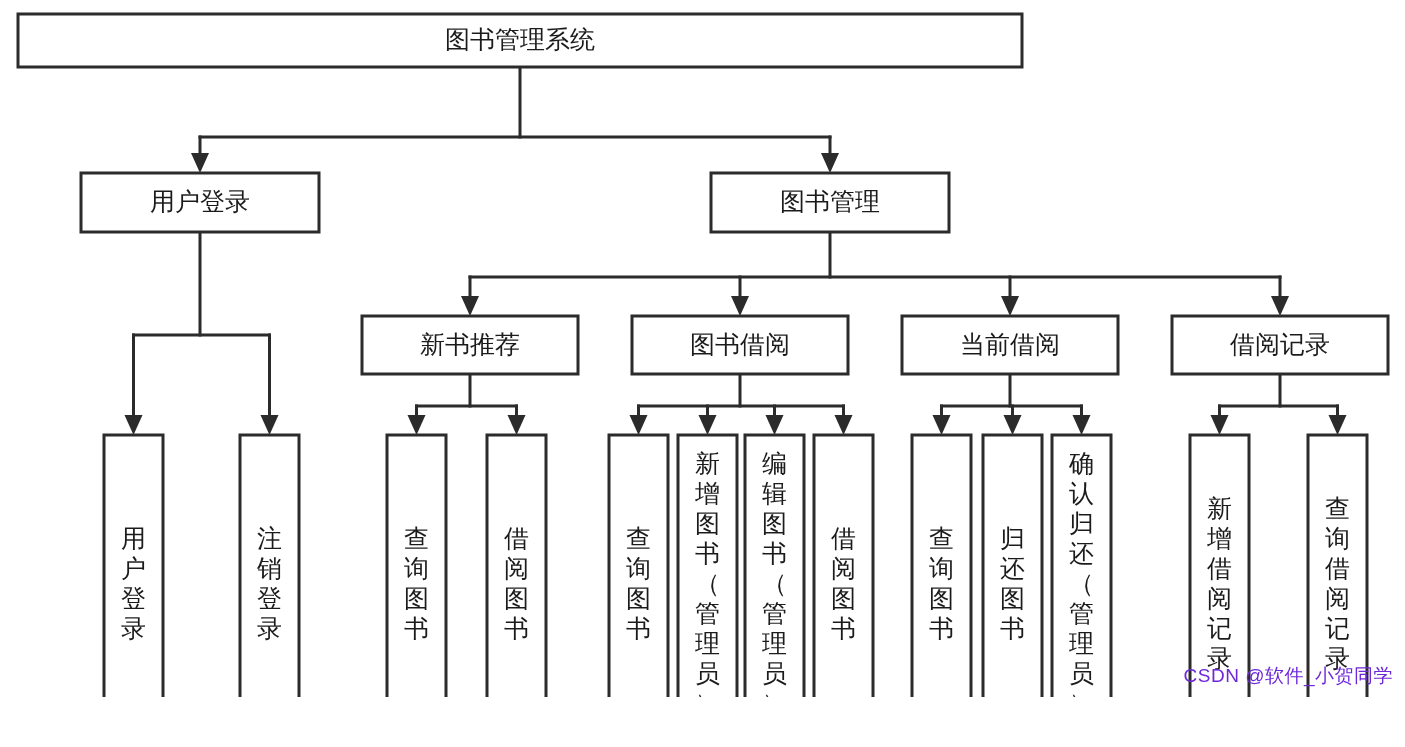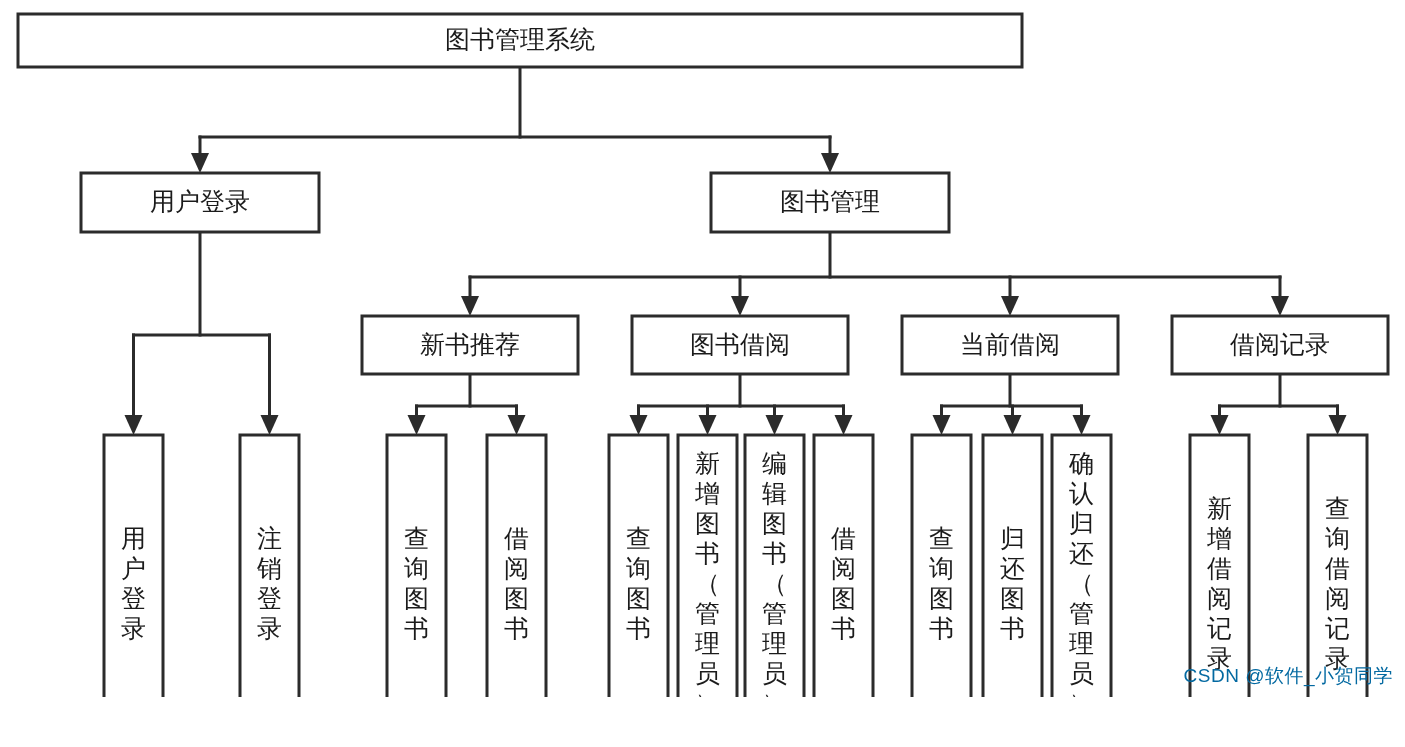--- a/index.html
+++ b/index.html
@@ -51,21 +51,21 @@
     font-family: "Liberation Sans", "DejaVu Sans", sans-serif;
     font-size: 25px;
     text-anchor: middle;
   }
   .watermark {
     position: absolute;
     right: 12px;
     bottom: 8px;
     font-family: "Liberation Sans", "DejaVu Sans", sans-serif;
     font-size: 19px;
-    color: #0369a1;
+    color: #6d28d9;
     letter-spacing: 0.5px;
     white-space: nowrap;
     pointer-events: none;
   }
 </style>
 </head>
 <body>
 
 <div id="diagram-root">
   <svg id="flow-svg" viewBox="0 0 1405 747">

